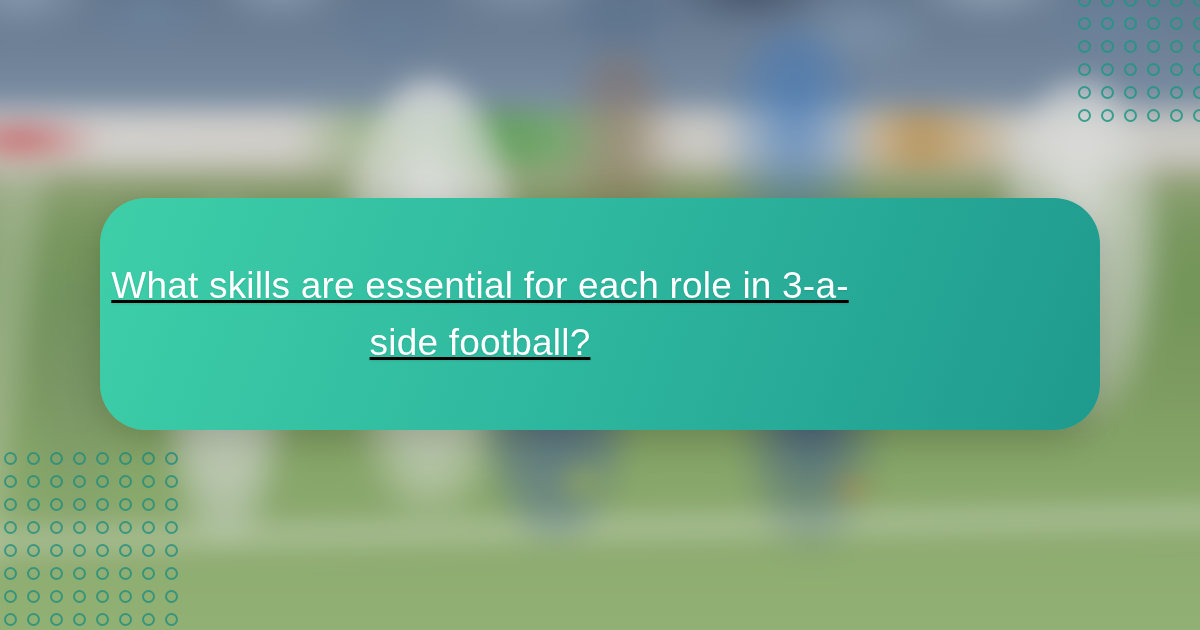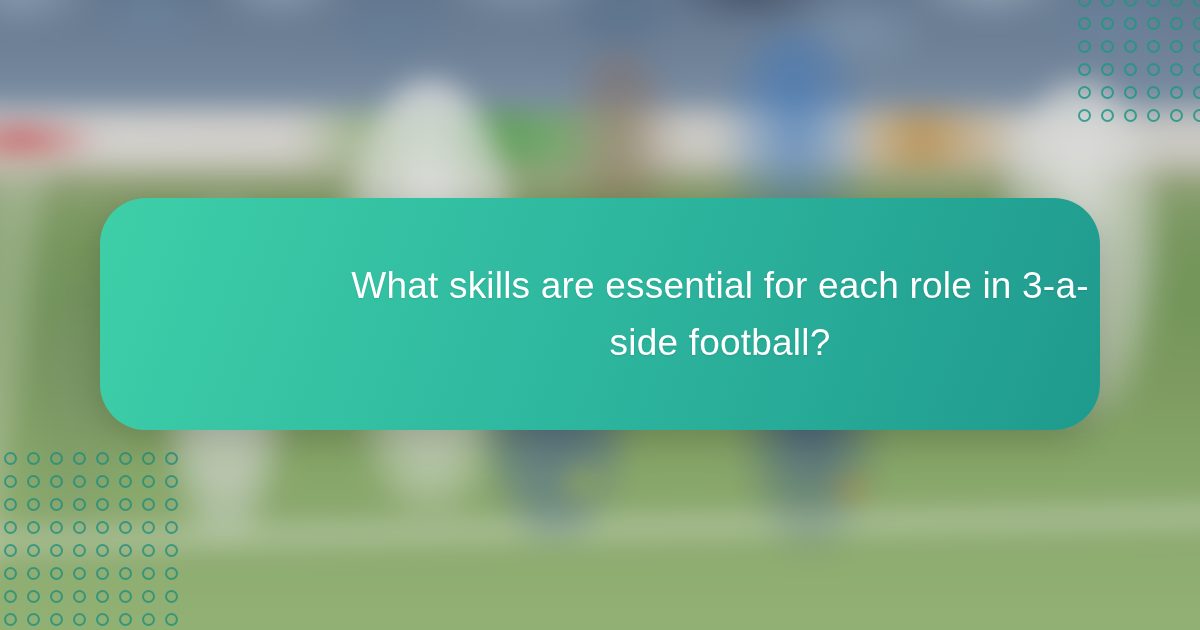--- a/index.html
+++ b/index.html
@@ -141,21 +141,22 @@
     position: absolute;
     left: 100px;
     top: 198px;
     width: 1000px;
     height: 232px;
     border-radius: 46px 46px 46px 46px;
     background: linear-gradient(110deg, #3ecfa8 0%, #2fb9a0 45%, #1f9a8e 100%);
     box-shadow: 0 10px 34px rgba(0,0,0,.18);
     display: flex;
     align-items: center;
-    justify-content: flex-end;
+    justify-content: flex-start;
+    text-decoration: underline;
   }
   .card-text {
     color: #ffffff;
     font-size: 37px;
     line-height: 1.55;
     font-weight: 400;
     text-align: center;
     letter-spacing: .2px;
     max-width: 760px;
     text-shadow: 0 1px 2px rgba(0,0,0,.10);

